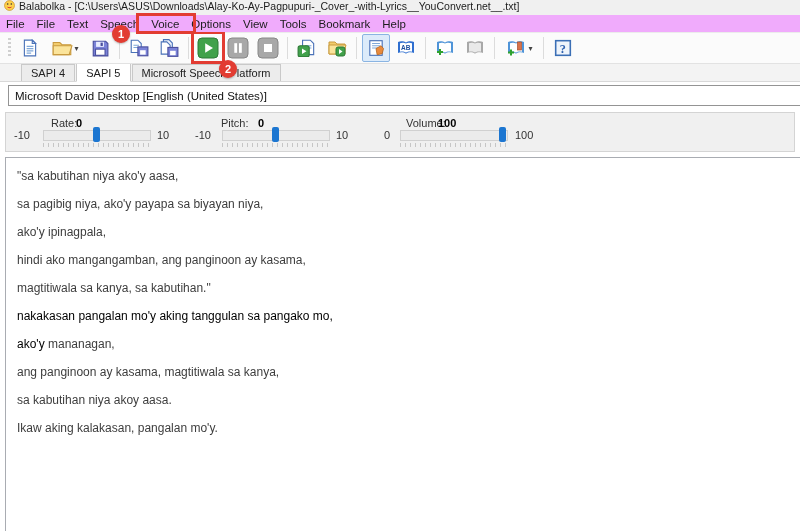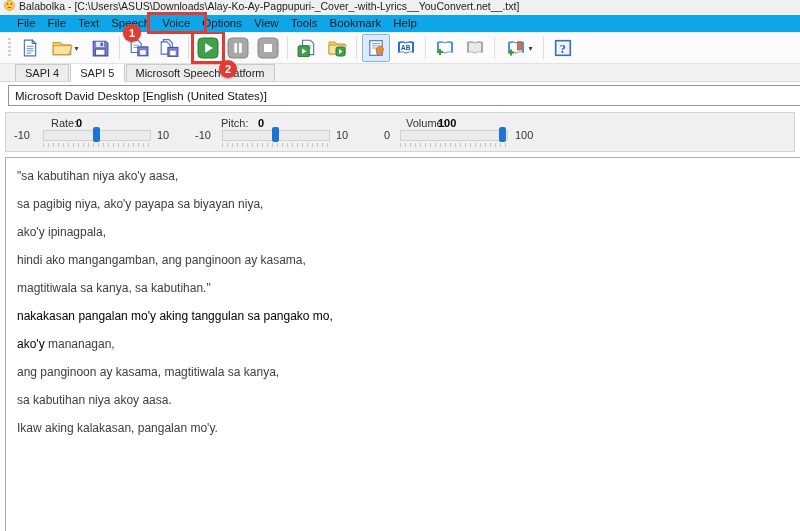--- a/index.html
+++ b/index.html
@@ -11,22 +11,22 @@
   
   .titlebar{
     position:absolute;top:0;left:0;right:0;height:15px;
     background:#f0f0f0;display:flex;align-items:flex-start;gap:4px;
     padding-left:4px;font-size:10.5px;color:#1c1c1c;
   }
   .appicon{width:11px;height:11px;flex:0 0 auto;}
   
   .menubar{
     position:absolute;top:15px;left:0;right:0;height:17px;
-    background:#0ea5e9;display:flex;
-    padding-left:11px;font-size:11.5px;color:#1c1c1c;z-index:6;
+    background:#f0abfc;display:flex;align-items:center;
+    padding-left:0;font-size:11.5px;color:#1c1c1c;z-index:6;
   }
   .menu-item{padding:2px 6px;position:relative;white-space:nowrap;}
   .anno-rect-voice{
     position:absolute;left:-9px;right:-11px;top:-3px;bottom:-2px;
     border:3px solid #e23c32;z-index:7;pointer-events:none;
   }
   .anno-badge{
     position:absolute;width:18px;height:18px;border-radius:50%;
     background:#e23c32;color:#fff;font-size:11px;font-weight:bold;
     display:flex;align-items:center;justify-content:center;
@@ -51,21 +51,21 @@
   .tsep{width:1px;height:22px;background:#dcdcdc;margin:0 3px;flex:0 0 auto;}
   .anno-rect-play{
     position:absolute;left:-4px;top:-4px;right:-4px;bottom:-3px;
     border:3px solid #e23c32;z-index:8;pointer-events:none;
   }
   .dd-arrow{font-size:8px;color:#444;margin-left:1px;}
   
   .tabbar{
     position:absolute;top:63px;left:0;right:0;height:18px;
     background:#f3f3f3;border-bottom:1px solid #d8d8d8;
-    display:flex;align-items:flex-end;padding-left:15px;font-size:11px;color:#222;
+    display:flex;align-items:flex-end;padding-left:21px;font-size:11px;color:#222;
   }
   .tab{
     padding:2px 9px 2px;background:#ececec;border:1px solid #c9c9c9;border-bottom:none;
     margin-right:1px;line-height:12px;position:relative;top:0;
   }
   .tab.active{background:#fff;padding-top:3px;top:1px;border-bottom:1px solid #fff;}
   
   .combo{
     position:absolute;top:85px;left:8px;right:-2px;height:19px;
     background:#fff;border:1px solid #949494;

